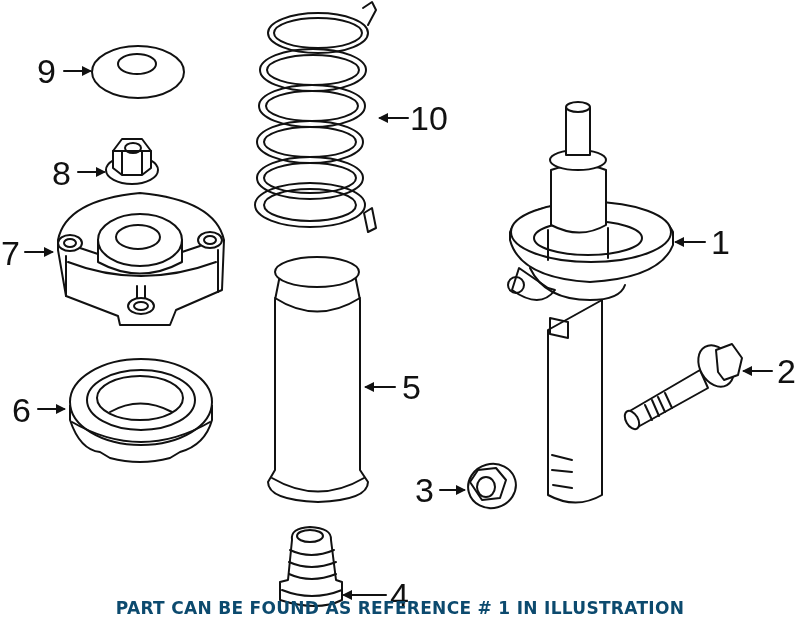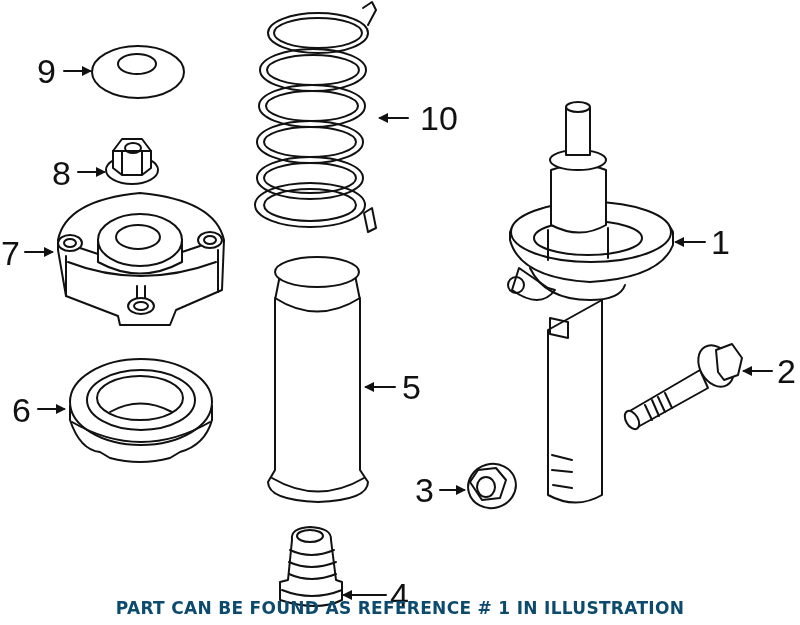--- a/index.html
+++ b/index.html
@@ -156,21 +156,21 @@
       <ellipse class="fw" cx="716" cy="366" rx="16" ry="22" transform="rotate(-30 716 366)"></ellipse>
       <path class="fw" d="M716,350 L732,344 L742,358 L738,375 L724,380 L718,372 Z"></path>
       <line class="ln" x1="772" y1="371" x2="744" y2="371" marker-end="url(#ah)"></line>
     </g>
   </svg>
 
   <span class="callout-num" style="left:37px;top:54px;">9</span>
   <span class="callout-num" style="left:52px;top:156px;">8</span>
   <span class="callout-num" style="left:1px;top:236px;">7</span>
   <span class="callout-num" style="left:12px;top:393px;">6</span>
-  <span class="callout-num" style="left:410px;top:101px;margin-left:10px;">10</span>
+  <span class="callout-num" style="left:410px;top:101px;">10</span>
   <span class="callout-num" style="left:402px;top:370px;">5</span>
   <span class="callout-num" style="left:415px;top:473px;">3</span>
   <span class="callout-num" style="left:390px;top:578px;">4</span>
   <span class="callout-num" style="left:711px;top:225px;">1</span>
   <span class="callout-num" style="left:777px;top:354px;">2</span>
 
   <div class="notice" id="notice" style="color: #0c4a6e;">PART CAN BE FOUND AS REFERENCE # 1 IN ILLUSTRATION</div>
 </div>
 
 </body></html>

